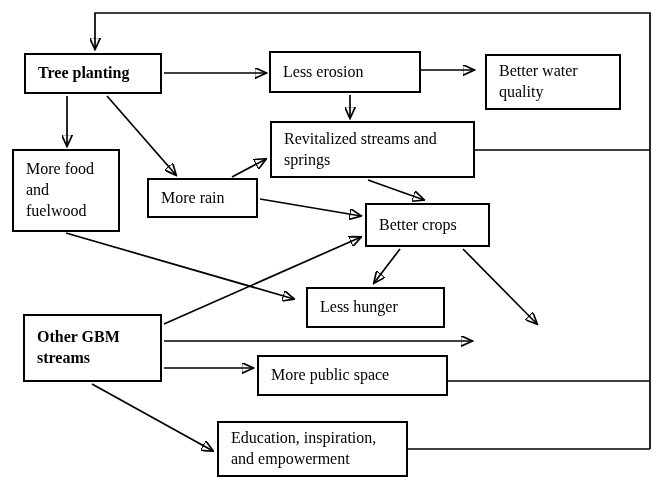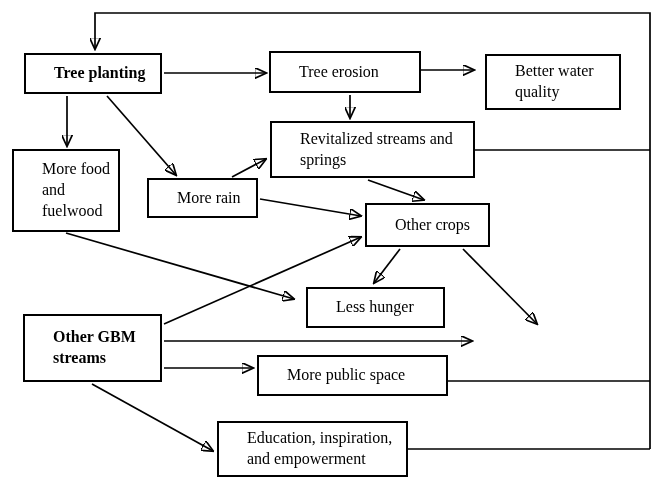--- a/index.html
+++ b/index.html
@@ -29,21 +29,21 @@
   .node {
     position: absolute;
     box-sizing: border-box;
     border: 2px solid #000000;
     background: #ffffff;
     display: flex;
     align-items: center;
     font-size: 16px;
     line-height: 1.3;
     white-space: pre-line;
-    padding-left: 28px;
+    padding-left: 12px;
     padding-right: 4px;
   }
   .node.bold { font-weight: bold; }
 
   
   #n-tree          { left: 24px;  top: 53px;  width: 138px; height: 41px; }
   #n-erosion       { left: 269px; top: 51px;  width: 152px; height: 42px; }
   #n-water         { left: 477px; top: 54px;  width: 136px; height: 56px; margin-left: 8px; }
   #n-streams       { left: 270px; top: 121px; width: 205px; height: 57px; }
   #n-rain          { left: 147px; top: 178px; width: 111px; height: 40px; }
@@ -84,35 +84,35 @@
     <path d="M164,324 L361,237" marker-end="url(#arrow)"></path>
     <path d="M164,341 L472,341" marker-end="url(#arrow)"></path>
     <path d="M164,368 L253,368" marker-end="url(#arrow)"></path>
     <path d="M92,384 L213,451" marker-end="url(#arrow)"></path>
     <path d="M400,249 L374,283" marker-end="url(#arrow)"></path>
     <path d="M463,249 L537,324" marker-end="url(#arrow)"></path>
   </svg>
 
   <div class="node bold" id="n-tree">Tree planting</div>
 
-  <div class="node" id="n-erosion">Tree erosion</div>
+  <div class="node" id="n-erosion">Less erosion</div>
 
   <div class="node" id="n-water">Better water
 quality</div>
 
   <div class="node" id="n-streams">Revitalized streams and
 springs</div>
 
   <div class="node" id="n-food">More food
 and
 fuelwood</div>
 
   <div class="node" id="n-rain">More rain</div>
 
-  <div class="node" id="n-crops">Other crops</div>
+  <div class="node" id="n-crops">Better crops</div>
 
   <div class="node" id="n-hunger">Less hunger</div>
 
 
   <div class="node bold" id="n-gbm">Other GBM
 streams</div>
 
   <div class="node" id="n-education">Education, inspiration,
 and empowerment</div>
 

